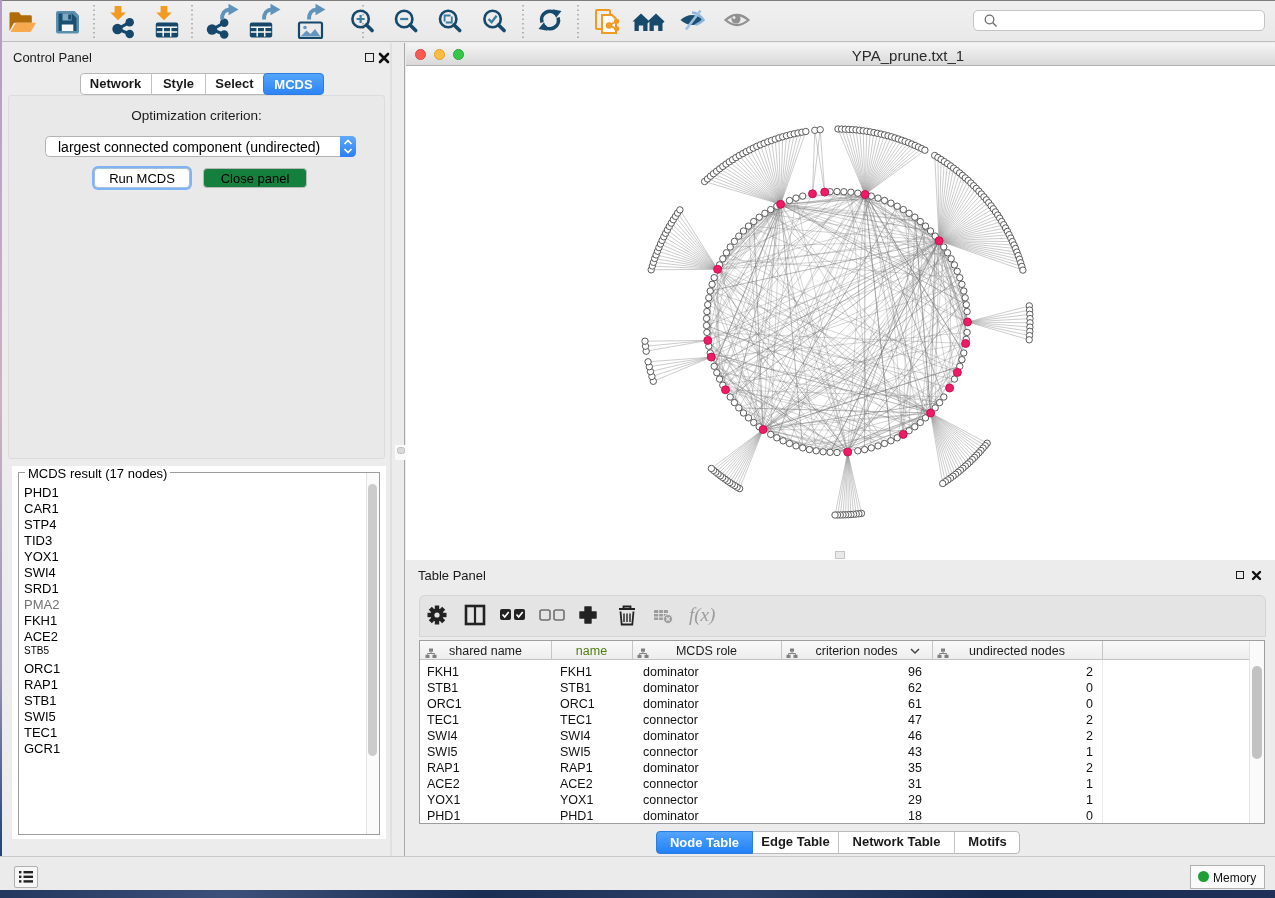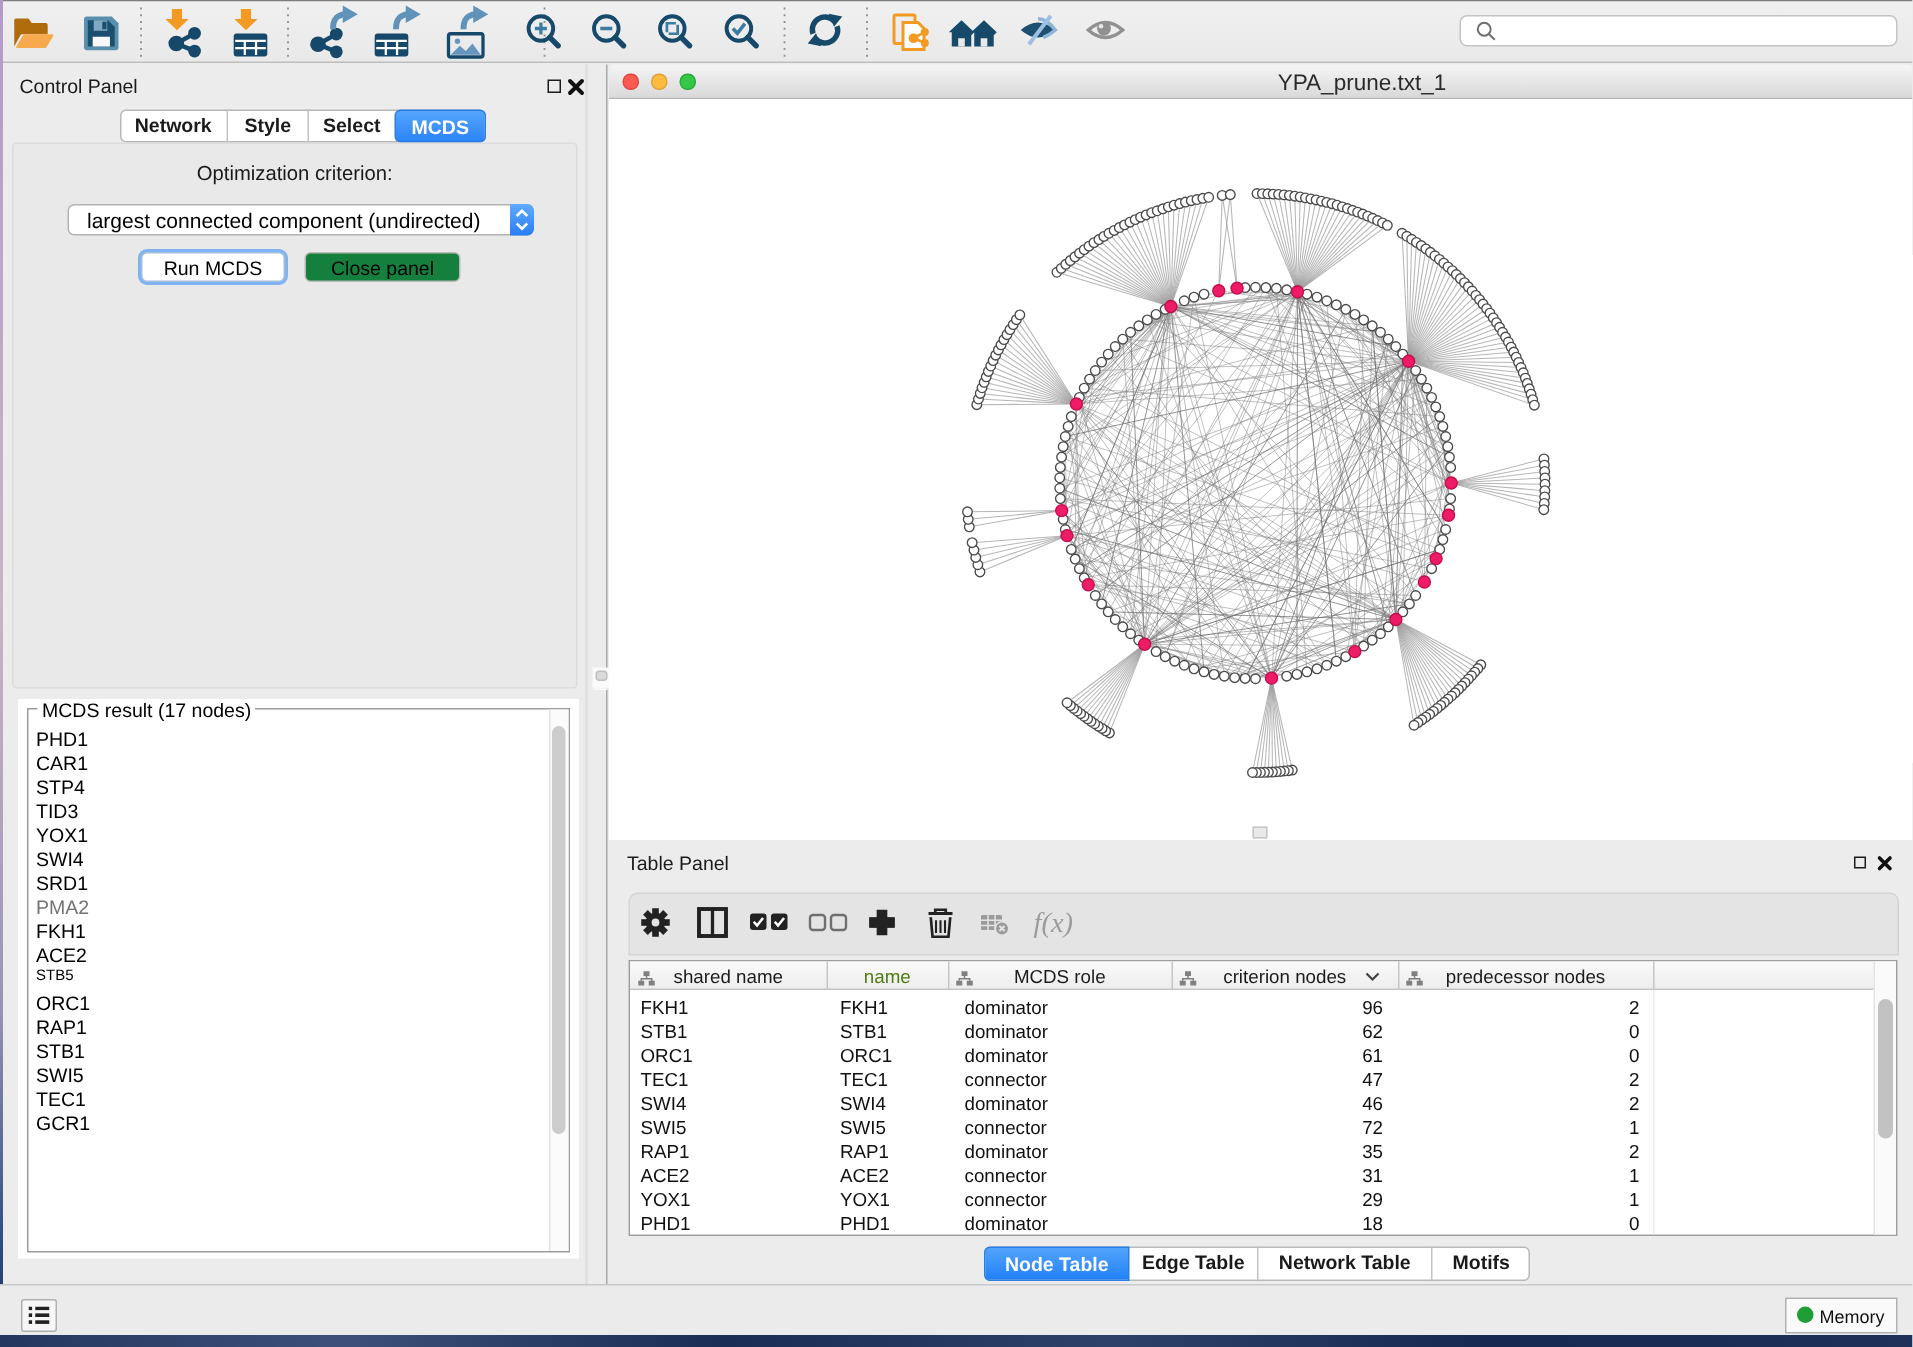--- a/index.html
+++ b/index.html
@@ -1073,21 +1073,21 @@
   </div>
 <div style="position:absolute;left:932px;top:641px;width:170px;height:19px;">
     <span style="position:absolute;left:5px;top:4px;"><svg width="12" height="11" viewBox="0 0 12 11">
         <g fill="#808080">
           <rect x="4" y="0.5" width="4" height="3.2"></rect>
           <rect x="0.5" y="6.8" width="4" height="3.2"></rect>
           <rect x="7.5" y="6.8" width="4" height="3.2"></rect>
           <path d="M6 3.7 v1.8 M2.5 6.8 v-1.3 h7 v1.3" stroke="#808080" stroke-width="1" fill="none"></path>
         </g>
       </svg></span>
-    <div style="position:absolute;left:0;right:0;top:3px;text-align:center;font-size:12.5px;color:#1c1c1c;">predecessor nodes</div>
+    <div style="position:absolute;left:0;right:0;top:3px;text-align:center;font-size:12.5px;color:#1c1c1c;">undirected nodes</div>
   </div>
 <div class="abs" style="left:551px;top:641px;width:1px;height:19px;background:#c6c6c6;"></div>
 <div class="abs" style="left:632px;top:641px;width:1px;height:19px;background:#c6c6c6;"></div>
 <div class="abs" style="left:781px;top:641px;width:1px;height:19px;background:#c6c6c6;"></div>
 <div class="abs" style="left:932px;top:641px;width:1px;height:19px;background:#c6c6c6;"></div>
 <div class="abs" style="left:1102px;top:641px;width:1px;height:19px;background:#c6c6c6;"></div>
 <div class="abs" style="left:1102px;top:660px;width:1px;height:163px;background:#ececec;"></div>
 <div style="position:absolute;left:421px;top:664px;width:843px;height:16px;font-size:12.5px;color:#111;">
     <span style="position:absolute;left:6px;top:1px;">FKH1</span>
     <span style="position:absolute;left:139px;top:1px;">FKH1</span>
@@ -1120,21 +1120,21 @@
     <span style="position:absolute;left:6px;top:1px;">SWI4</span>
     <span style="position:absolute;left:139px;top:1px;">SWI4</span>
     <span style="position:absolute;left:222px;top:1px;">dominator</span>
     <span style="position:absolute;left:360px;top:1px;width:141px;text-align:right;">46</span>
     <span style="position:absolute;left:511px;top:1px;width:161px;text-align:right;">2</span>
   </div>
 <div style="position:absolute;left:421px;top:744px;width:843px;height:16px;font-size:12.5px;color:#111;">
     <span style="position:absolute;left:6px;top:1px;">SWI5</span>
     <span style="position:absolute;left:139px;top:1px;">SWI5</span>
     <span style="position:absolute;left:222px;top:1px;">connector</span>
-    <span style="position:absolute;left:360px;top:1px;width:141px;text-align:right;">72</span>
+    <span style="position:absolute;left:360px;top:1px;width:141px;text-align:right;">43</span>
     <span style="position:absolute;left:511px;top:1px;width:161px;text-align:right;">1</span>
   </div>
 <div style="position:absolute;left:421px;top:760px;width:843px;height:16px;font-size:12.5px;color:#111;">
     <span style="position:absolute;left:6px;top:1px;">RAP1</span>
     <span style="position:absolute;left:139px;top:1px;">RAP1</span>
     <span style="position:absolute;left:222px;top:1px;">dominator</span>
     <span style="position:absolute;left:360px;top:1px;width:141px;text-align:right;">35</span>
     <span style="position:absolute;left:511px;top:1px;width:161px;text-align:right;">2</span>
   </div>
 <div style="position:absolute;left:421px;top:776px;width:843px;height:16px;font-size:12.5px;color:#111;">

